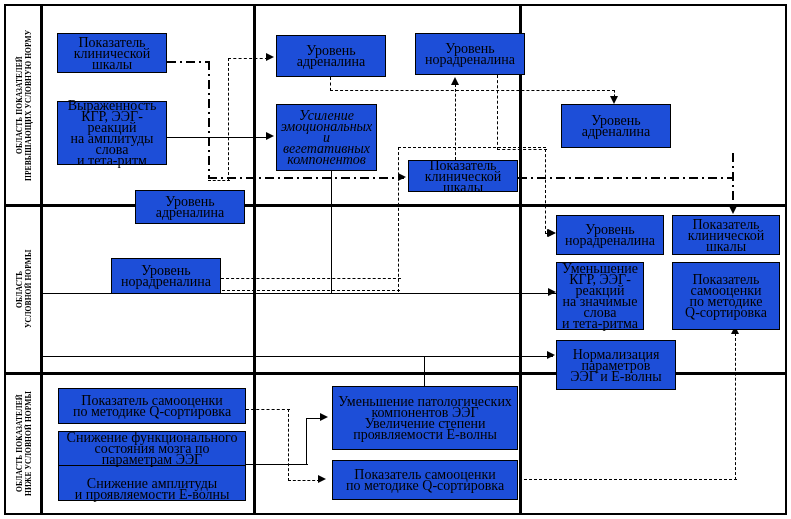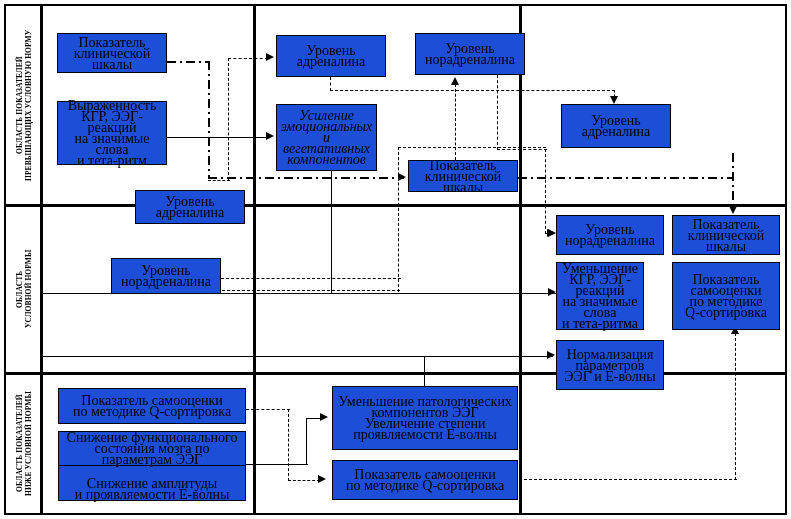--- a/index.html
+++ b/index.html
@@ -122,21 +122,21 @@
   <div class="region-label" style="left:8px;top:206px;width:32px;height:166px;">ОБЛАСТЬ
 УСЛОВНОЙ НОРМЫ</div>
   <div class="region-label" style="left:8px;top:374px;width:32px;height:139px;">ОБЛАСТЬ ПОКАЗАТЕЛЕЙ
 НИЖЕ УСЛОВНОЙ НОРМЫ</div>
 
   <div class="node" style="left:57px;top:33px;width:110px;height:40px;">Показатель
 клинической шкалы</div>
 
   <div class="node" style="left:57px;top:101px;width:110px;height:64px;">Выраженность
 КГР, ЭЭГ-реакций
-на значимые слова
+на амплитуды слова
 и тета-ритм</div>
 
   <div class="node" style="left:276px;top:35px;width:110px;height:42px;">Уровень
 адреналина</div>
 
   <div class="node" style="left:415px;top:33px;width:110px;height:42px;">Уровень
 норадреналина</div>
 
   <div class="node" style="left:276px;top:104px;width:101px;height:67px;font-style:italic;">Усиление
 эмоциональных
@@ -164,21 +164,21 @@
   <div class="node" style="left:556px;top:262px;width:88px;height:68px;">Уменьшение
 КГР, ЭЭГ-реакций
 на значимые слова
 и тета-ритма</div>
 
   <div class="node" style="left:672px;top:262px;width:108px;height:68px;">Показатель
 самооценки
 по методике
 Q-сортировка</div>
 
-  <div class="node" style="left:556px;top:340px;width:108px;height:50px;">Нормализация
+  <div class="node" style="left:556px;top:340px;width:120px;height:50px;">Нормализация
 параметров
 ЭЭГ и Е-волны</div>
 
   <div class="node" style="left:58px;top:388px;width:188px;height:36px;">Показатель самооценки
 по методике Q-сортировка</div>
 
   <div class="node split" style="left:58px;top:431px;width:188px;height:70px;gap:12px;">
     <div class="half top">Снижение функционального
 состояния мозга по параметрам ЭЭГ</div>
     <div class="half">Снижение амплитуды

